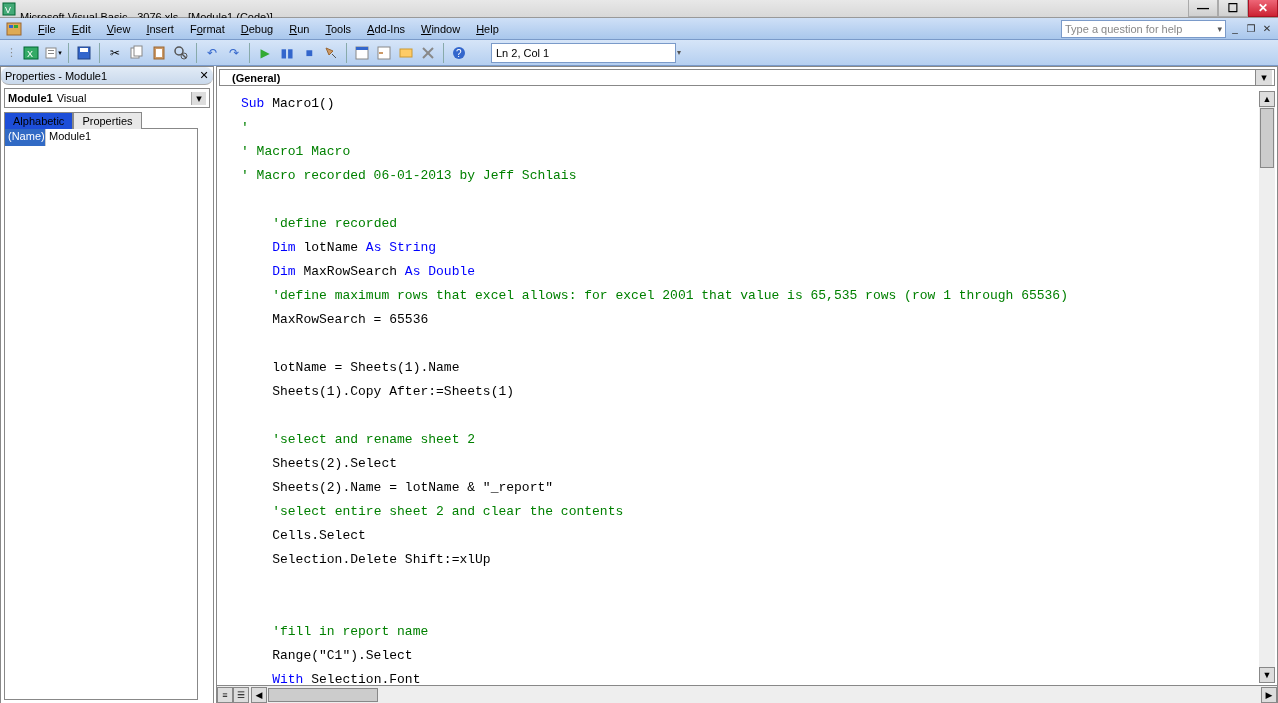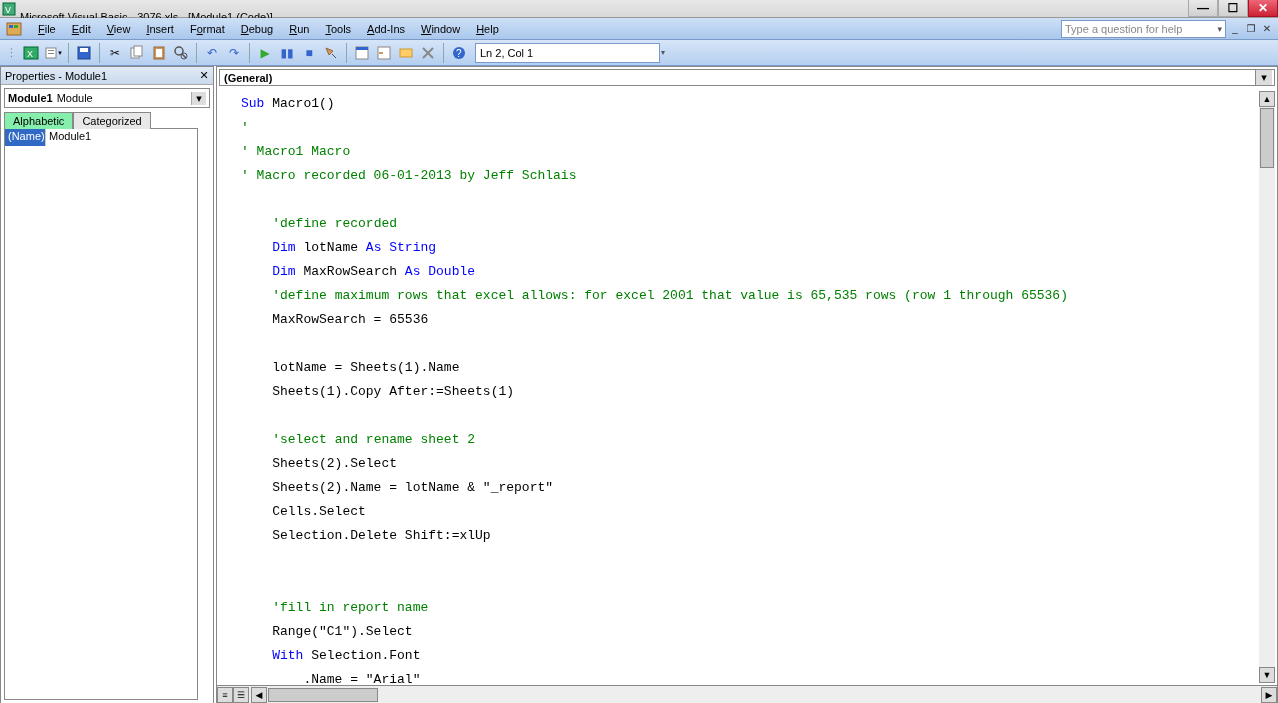--- a/index.html
+++ b/index.html
@@ -18,41 +18,41 @@
 .menubar .menu-item { padding: 2px 8px; font-size: 11px; cursor: default; }
 .menubar .menu-item span.u { text-decoration: underline; }
 .menubar .right-controls { position: absolute; right: 4px; display: flex; align-items: center; gap: 2px; }
 .menubar .help-combo { width: 165px; height: 18px; border: 1px solid #7a9ac9; background: #fff; display: flex; align-items: center; padding: 4px 3px; color: #888; font-size: 11px; position: relative; margin-left: 20px; }
 .menubar .help-combo::after { content: "▾"; position: absolute; right: 3px; color: #555; font-size: 9px; }
 .menubar .mdi-btn { width: 14px; height: 14px; font-size: 10px; text-align: center; line-height: 14px; color: #333; }
 
 .toolbar { background: linear-gradient(#d6e5f8, #b5cff0); height: 26px; display: flex; align-items: center; padding: 0 4px; border-bottom: 1px solid #7a9ac9; gap: 2px; }
 .toolbar .sep { width: 1px; height: 20px; background: #8aa; margin: 0 3px; }
 .toolbar .tb-btn { width: 20px; height: 20px; display: flex; align-items: center; justify-content: center; font-size: 12px; cursor: default; }
-.toolbar .position-box { width: 185px; height: 20px; background: #fff; border: 1px solid #7a9ac9; margin-left: 4px; padding: 0 4px; display: flex; align-items: center; font-size: 11px; }
+.toolbar .position-box { width: 185px; height: 20px; background: #fff; border: 1px solid #7a9ac9; margin-left: 20px; padding: 0 4px; display: flex; align-items: center; font-size: 11px; }
 
 .main-area { display: flex; height: 638px; }
 
 .props-panel { width: 214px; border: 1px solid #888; display: flex; flex-direction: column; background: #fff; }
-.props-title { background: linear-gradient(#e2ebf6,#c9d9ec); height: 18px; display: flex; align-items: center; padding: 0 4px; font-size: 11px; position: relative; border-bottom: 1px solid #aaa; }
+.props-title { background: linear-gradient(#e2ebf6,#c9d9ec); height: 18px; display: flex; align-items: center; padding: 0 4px; font-size: 11px; position: relative; border-bottom: 1px solid #aaa; border-radius: 8px; }
 .props-title .x { position: absolute; right: 2px; width: 14px; text-align: center; cursor: default; font-size: 11px; }
 .props-combo { margin: 3px; height: 20px; border: 1px solid #888; display: flex; align-items: center; padding: 0 3px; font-size: 11px; position: relative; background: #fff; }
 .props-combo::after { content: "▾"; position: absolute; right: 3px; background: #ddd; width: 14px; text-align: center; border-left: 1px solid #aaa; }
 .props-combo b { font-weight: bold; margin-right: 4px; }
 .props-tabs { display: flex; margin: 0 3px; font-size: 11px; }
-.props-tabs .tab { padding: 2px 8px; border: 1px solid #888; border-bottom: none; background: #86efac; position: relative; top: 1px; }
+.props-tabs .tab { padding: 2px 8px; border: 1px solid #888; border-bottom: none; background: #1d4ed8; position: relative; top: 1px; }
 .props-tabs .tab.inactive { background: #e8e8e8; }
 .props-grid { margin: 0 15px 3px 3px; border: 1px solid #888; flex: 1; }
 .props-row { display: flex; height: 17px; font-size: 11px; }
 .props-row .cell-l { width: 40px; background: #316ac5; color: #fff; padding: 1px 3px; }
 .props-row .cell-r { flex: 1; padding: 1px 3px; border-left: 1px solid #ccc; }
 
 .code-area { flex: 1; display: flex; flex-direction: column; border: 1px solid #888; margin-left: 2px; background: #fff; position: relative; }
 .code-combos { display: flex; height: 21px; }
-.code-combos .combo { flex: 1; border: 1px solid #888; margin: 2px; background: #fff; display: flex; align-items: center; padding: 0 4px; font-size: 11px; position: relative; }
+.code-combos .combo { flex: 1; border: 1px solid #888; margin: 2px; background: #fff; display: flex; align-items: center; padding: 0 12px; font-size: 11px; position: relative; }
 .code-combos .combo::after { content: "▾"; position: absolute; right: 2px; width: 16px; text-align: center; background: #ddd; border-left: 1px solid #888; height: 15px; line-height: 15px; }
 .code-combos .combo.left b { font-weight: bold; }
 .code-combos .combo.right { font-weight: bold; }
 .code-editor { flex: 1; overflow: auto; padding: 4px 4px 4px 24px; font-family: "Courier New", monospace; font-size: 13px; line-height: 24px; white-space: pre; position: relative; }
 .code-editor .kw { color: #0000ff; }
 .code-editor .cm { color: #008000; }
 .code-hsplit { height: 18px; border-top: 1px solid #888; display: flex; align-items: center; background: #eee; }
 .code-hsplit .view-btn { width: 16px; height: 16px; border: 1px solid #888; background: #ddd; font-size: 9px; text-align: center; line-height: 14px; }
 .code-hsplit .hscroll { flex: 1; height: 16px; background: #eee; position: relative; margin-left: 2px; }
 .code-hsplit .hscroll .arrow-l, .code-hsplit .hscroll .arrow-r { width: 16px; height: 16px; background: #ddd; border: 1px solid #888; position: absolute; text-align: center; font-size: 9px; line-height: 14px; }
@@ -218,25 +218,25 @@
 </div>
 
 <div class="main-area">
   <div class="props-panel">
     <div class="props-title">
       <span>Properties - Module1</span>
       <span class="x">✕</span>
     </div>
     <div class="props-combo">
       <b>Module1</b>
-        <span>Module</span>
+        <span>Visual</span>
     </div>
     <div class="props-tabs">
       <div class="tab">Alphabetic</div>
-      <div class="tab inactive">Categorized</div>
+      <div class="tab inactive">Properties</div>
     </div>
     <div class="props-grid">
       <div class="props-row">
         <div class="cell-l">(Name)</div>
         <div class="cell-r">Module1</div>
       </div>
     </div>
   </div>
 
   <div class="code-area">
@@ -255,20 +255,21 @@
     <span class="kw">Dim</span> MaxRowSearch <span class="kw">As Double</span>
     <span class="cm">'define maximum rows that excel allows: for excel 2001 that value is 65,535 rows (row 1 through 65536)</span>
     MaxRowSearch = 65536
 
     lotName = Sheets(1).Name
     Sheets(1).Copy After:=Sheets(1)
 
     <span class="cm">'select and rename sheet 2</span>
     Sheets(2).Select
     Sheets(2).Name = lotName &amp; "_report"
+    <span class="cm">'select entire sheet 2 and clear the contents</span>
     Cells.Select
     Selection.Delete Shift:=xlUp
 
 
     <span class="cm">'fill in report name</span>
     Range("C1").Select
     <span class="kw">With</span> Selection.Font
         .Name = "Arial"
         .Size = 22
         .Strikethrough = <span class="kw">False</span>

